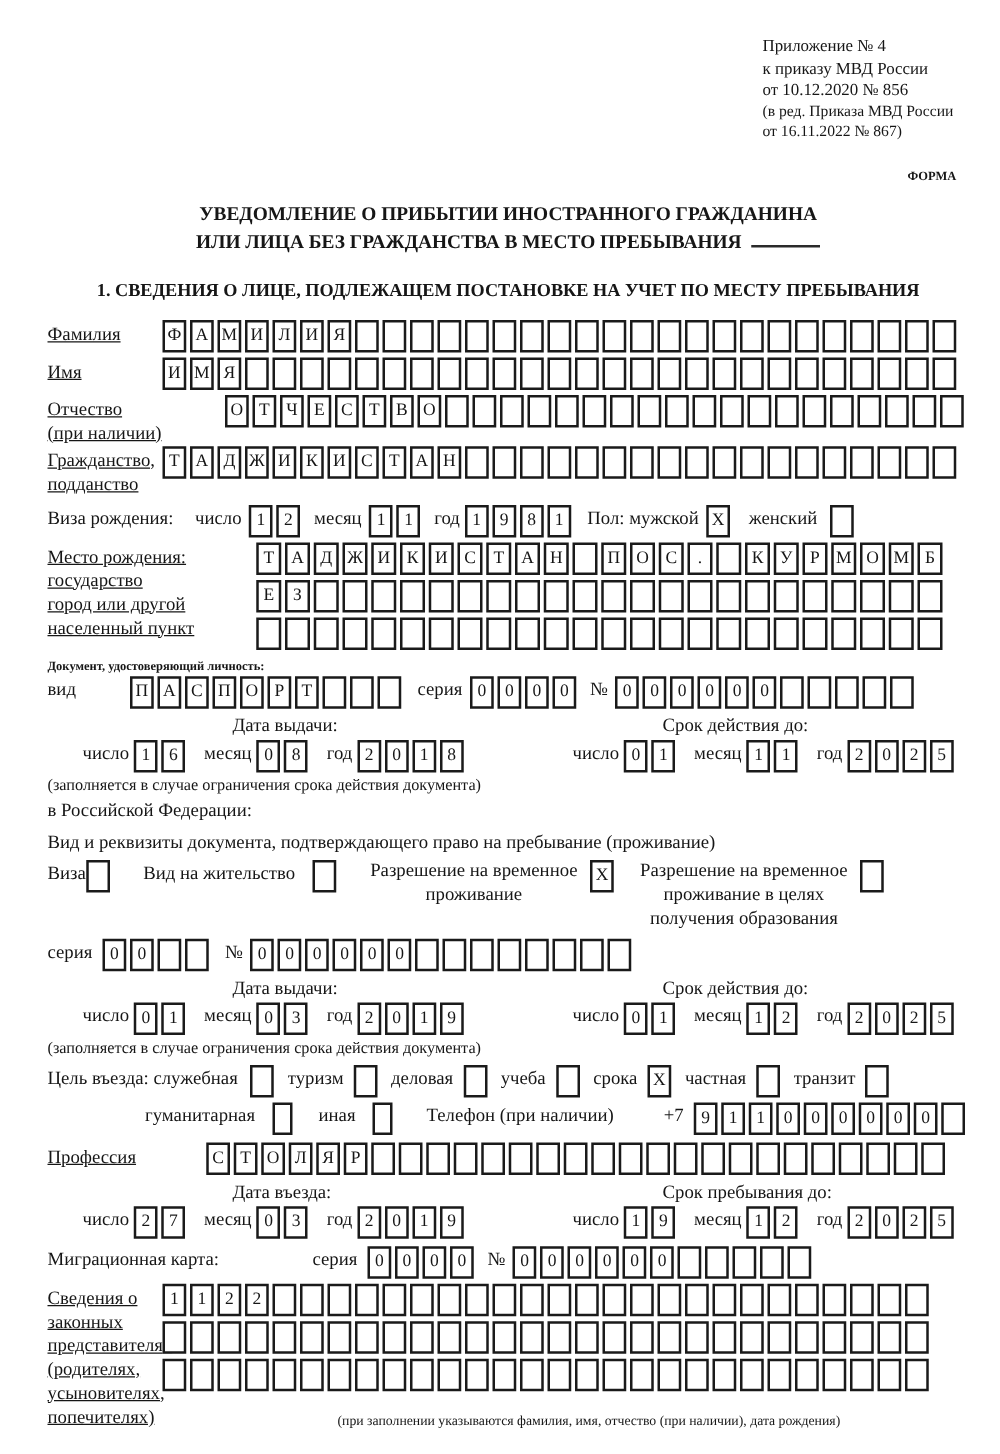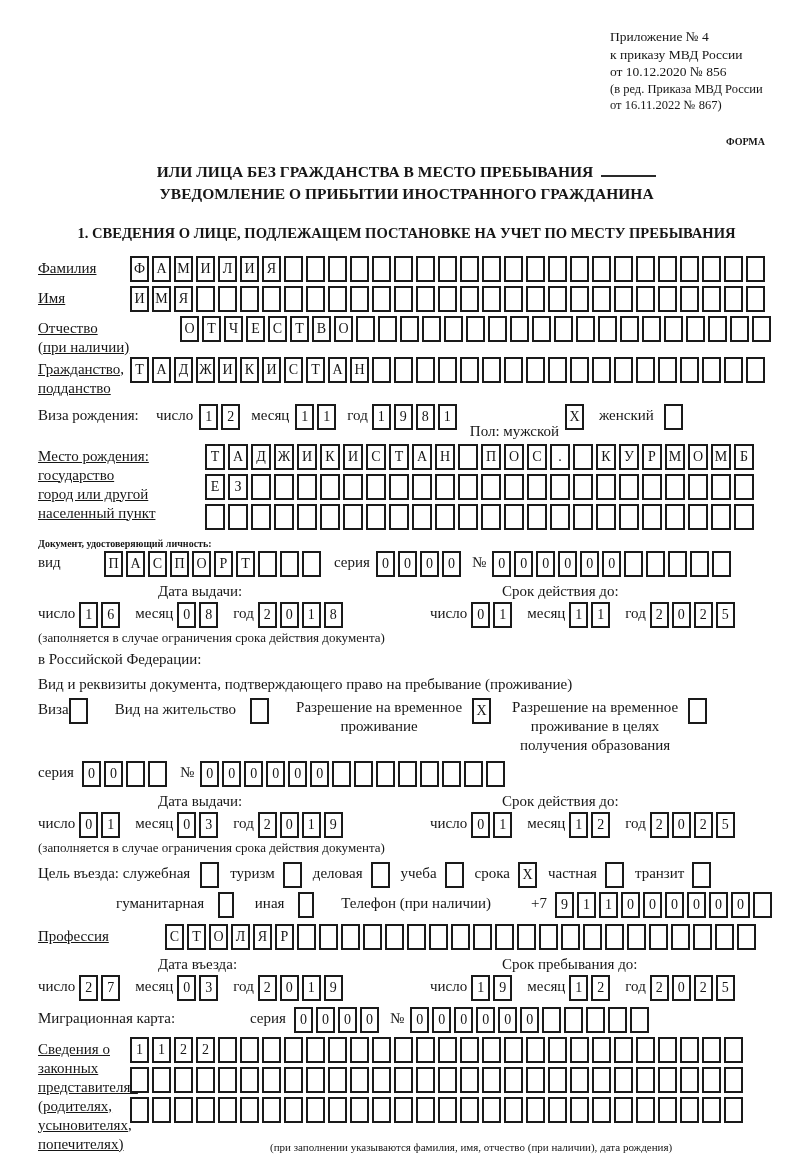--- a/index.html
+++ b/index.html
@@ -40,21 +40,21 @@
   .lw127 { width:127px; }
   .stack > .cells { display:block; margin-bottom:4px; }
 
   
   .iline { display:flex; align-items:flex-start; flex-wrap:nowrap; }
   .iline .t { padding-top:3px; flex:none; }
 
   .dochead { text-align:left; font-weight:bold; font-size:10px; margin-top:4px; }
 
   .dates { display:flex; margin-top:5px; }
-  .dcol-l { width:392px; flex:none; }
+  .dcol-l { width:392px; flex:none;margin-left:28px; }
   .dcol-r { flex:1; }
   .dhead { line-height:18px; }
   .dhead-l { margin-left:120px; }
   .dhead-r { margin-left:72px; }
   .dline { display:flex; align-items:flex-start; margin-top:2px; }
   .dline .t { padding-top:3px; margin-right:4px; flex:none; }
   .dline .cells { margin-right:12px; }
   .note-r { text-align:left; font-size:13px; line-height:16px; margin-top:2px; }
 
   .plain { line-height:19px; }
@@ -75,24 +75,24 @@
     <div>Приложение № 4</div>
     <div>к приказу МВД России</div>
     <div>от 10.12.2020 № 856</div>
     <div class="small">(в ред. Приказа МВД России</div>
     <div class="small">от 16.11.2022 № 867)</div>
   </div>
 
   <div class="forma">ФОРМА</div>
 
   <div class="title">
+    <div>УВЕДОМЛЕНИЕ О ПРИБЫТИИ ИНОСТРАННОГО ГРАЖДАНИНА</div>
     <div>
       <span>ИЛИ ЛИЦА БЕЗ ГРАЖДАНСТВА В МЕСТО ПРЕБЫВАНИЯ</span><span class="blank"></span>
     </div>
-    <div>УВЕДОМЛЕНИЕ О ПРИБЫТИИ ИНОСТРАННОГО ГРАЖДАНИНА</div>
   </div>
 
   <div class="sect">1. СВЕДЕНИЯ О ЛИЦЕ, ПОДЛЕЖАЩЕМ ПОСТАНОВКЕ НА УЧЕТ ПО МЕСТУ ПРЕБЫВАНИЯ</div>
 
   <div class="frow mt14">
     <div class="flabel lw92">Фамилия</div>
     <div class="cells"><span class="cell">Ф</span><span class="cell">А</span><span class="cell">М</span><span class="cell">И</span><span class="cell">Л</span><span class="cell">И</span><span class="cell">Я</span><span class="cell"></span><span class="cell"></span><span class="cell"></span><span class="cell"></span><span class="cell"></span><span class="cell"></span><span class="cell"></span><span class="cell"></span><span class="cell"></span><span class="cell"></span><span class="cell"></span><span class="cell"></span><span class="cell"></span><span class="cell"></span><span class="cell"></span><span class="cell"></span><span class="cell"></span><span class="cell"></span><span class="cell"></span><span class="cell"></span><span class="cell"></span><span class="cell"></span></div>
   </div>
 
   <div class="frow mt4">
@@ -117,21 +117,21 @@
   </div>
 
   <div class="iline mt6">
     <span class="t" style="width:118px">Виза рождения:</span>
     <span class="t" style="margin-right:6px">число</span>
     <span class="cells"><span class="cell">1</span><span class="cell">2</span></span>
     <span class="t" style="margin:0 6px 0 8px">месяц</span>
     <span class="cells"><span class="cell">1</span><span class="cell">1</span></span>
     <span class="t" style="margin:0 4px 0 8px">год</span>
     <span class="cells"><span class="cell">1</span><span class="cell">9</span><span class="cell">8</span><span class="cell">1</span></span>
-    <span class="t" style="margin:16px 6px 0 10px">Пол: мужской</span>
+    <span class="t" style="margin:0 6px 0 10px">Пол: мужской</span>
     <span class="cell">X</span>
     <span class="t" style="margin:0 10px 0 12px">женский</span>
     <span class="cell"></span>
   </div>
 
   <div class="frow mt4 widecell">
     <div class="flabel lw167">
       <div>Место рождения:</div>
       <div>государство</div>
       <div>город или другой</div>

